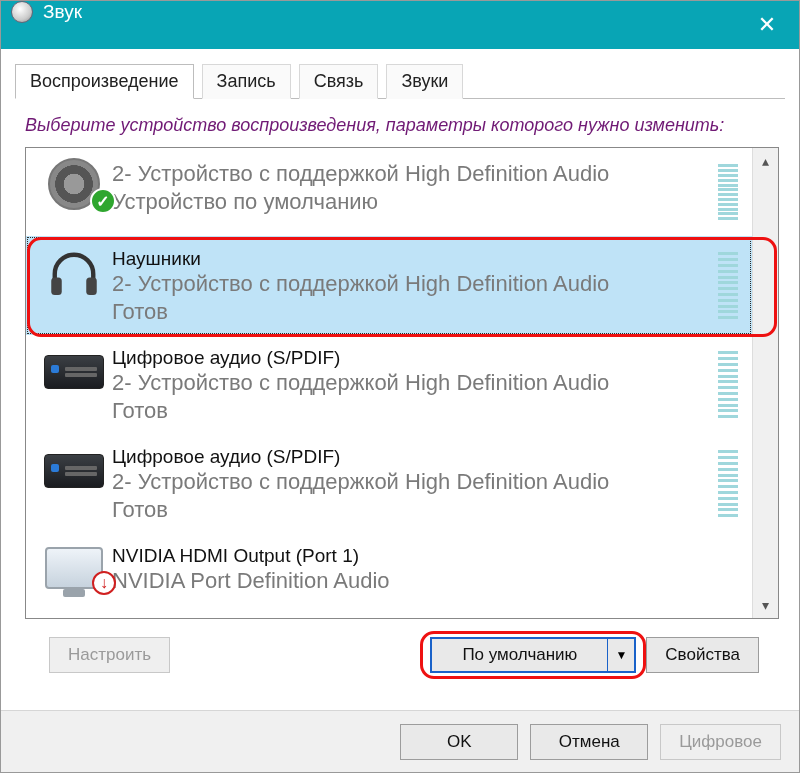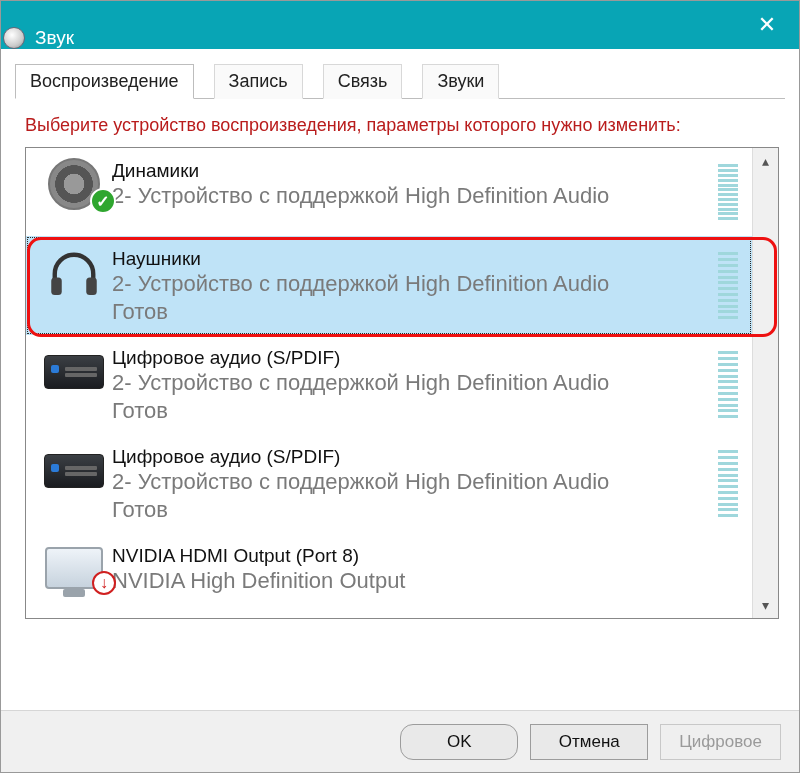--- a/index.html
+++ b/index.html
@@ -12,22 +12,22 @@
     width: 800px;
     height: 773px;
     overflow: hidden;
   }
   .window { width: 800px; height: 773px; border: 1px solid #999; display: flex; flex-direction: column; }
   .titlebar {
     background: #08a5b5;
     color: #fff;
     height: 48px;
     display: flex;
-    align-items: flex-end;
-    padding: 0 0 0 2px;
+    align-items: flex-start;
+    padding: 0 0 0 10px;
   }
   .titlebar .ticon {
     width: 22px; height: 22px; margin-right: 10px;
     border-radius: 50%;
     background: radial-gradient(circle at 40% 35%, #fff, #ccc 60%, #888);
     border: 1px solid #667;
   }
   .titlebar .title { font-size: 19px; }
   .titlebar .spacer { flex: 1; }
   .titlebar .closebtn {
@@ -46,23 +46,23 @@
     margin-right:0px;
     position:relative;
     top:1px;
     cursor:default;
   }
   .tab.active {
     border:1px solid #bdbdbd;
     border-bottom:1px solid #fff;
     background:#fff;
   }
-  .tab.inactive { color:#222; border:1px solid transparent; border-left:1px solid #d8d8d8; border-top:1px solid #d8d8d8; border-right:1px solid #d8d8d8; margin-left:20px; background:#fafafa; }
+  .tab.inactive { color:#222; border:1px solid transparent; border-left:1px solid #d8d8d8; border-top:1px solid #d8d8d8; border-right:1px solid #d8d8d8; margin-left:8px; background:#fafafa; }
   .panel { padding: 14px 20px 0 24px; flex:1; display:flex; flex-direction:column; }
-  .instr { font-size:18px; color:#b91c1c; line-height:1.35; margin-bottom:10px; }
+  .instr { font-size:18px; color:#701a75; line-height:1.35; margin-bottom:10px;font-style:italic; }
   .list-outer { position:relative; }
   .list {
     border:1px solid #888;
     height: 472px;
     position:relative;
     overflow:hidden;
     background:#fff;
   }
   .list-scroll {
     position:absolute; right:0; top:0; bottom:0; width:26px;
@@ -179,22 +179,22 @@
       <div class="list-outer">
         <div class="list">
           <div class="list-items">
 
             <div class="dev">
               <div class="iconbox">
                 <div class="ic-speaker"></div>
                 <div class="ic-check">✓</div>
               </div>
               <div class="textbox">
-                <div class="name">Динамики</div>
                 <div class="sub">2- Устройство с поддержкой High Definition Audio</div>
+                <div class="sub">Устройство по умолчанию</div>
               </div>
               <div class="meter">
                 <span></span>
                   <span></span>
                   <span></span>
                   <span></span>
                   <span></span>
                   <span></span>
                   <span></span>
                   <span></span>
@@ -285,40 +285,60 @@
                   <span></span>
               </div>
             </div>
 
             <div class="dev">
               <div class="iconbox">
                 <div class="ic-monitor"></div>
                 <div class="ic-down">↓</div>
               </div>
               <div class="textbox">
-                <div class="name">NVIDIA HDMI Output (Port 8)</div>
-                <div class="sub">NVIDIA High Definition Output</div>
+                <div class="name">NVIDIA HDMI Output (Port 1)</div>
+                <div class="sub">NVIDIA Port Definition Audio</div>
               </div>
             </div>
 
           </div>
           <div class="list-scroll">
             <div class="arrow">▴</div>
             <div style="flex:1"></div>
             <div class="arrow">▾</div>
           </div>
         </div>
 
         <div class="highlight-red" style="left:2px; right:2px; top:90px; height:100px;"></div>
       </div>
 
+      <div class="row-buttons">
+        <div class="btn disabled">
+            <span>Настроить</span>
+          </div>
+        <div class="spacer-flex"></div>
+        <div style="position:relative;">
+          <div class="btn split">
+            <div class="main">
+                <span>По умолчанию</span>
+              </div>
+            <div class="drop">
+                <span>▼</span>
+              </div>
+          </div>
+          <div class="highlight-red" style="left:-10px; right:-10px; top:-6px; bottom:-6px;"></div>
+        </div>
+        <div class="btn">
+            <span>Свойства</span>
+          </div>
+      </div>
     </div>
 
     <div class="footer">
-      <div class="btn" style="min-width:118px;border-radius:13px;">
+      <div class="btn" style="min-width:118px;">
           <span>OK</span>
         </div>
       <div class="btn" style="min-width:118px;text-align:center;">
           <span>Отмена</span>
         </div>
       <div class="btn disabled" style="min-width:118px;">
           <span>Цифровое</span>
         </div>
     </div>
   </div>

